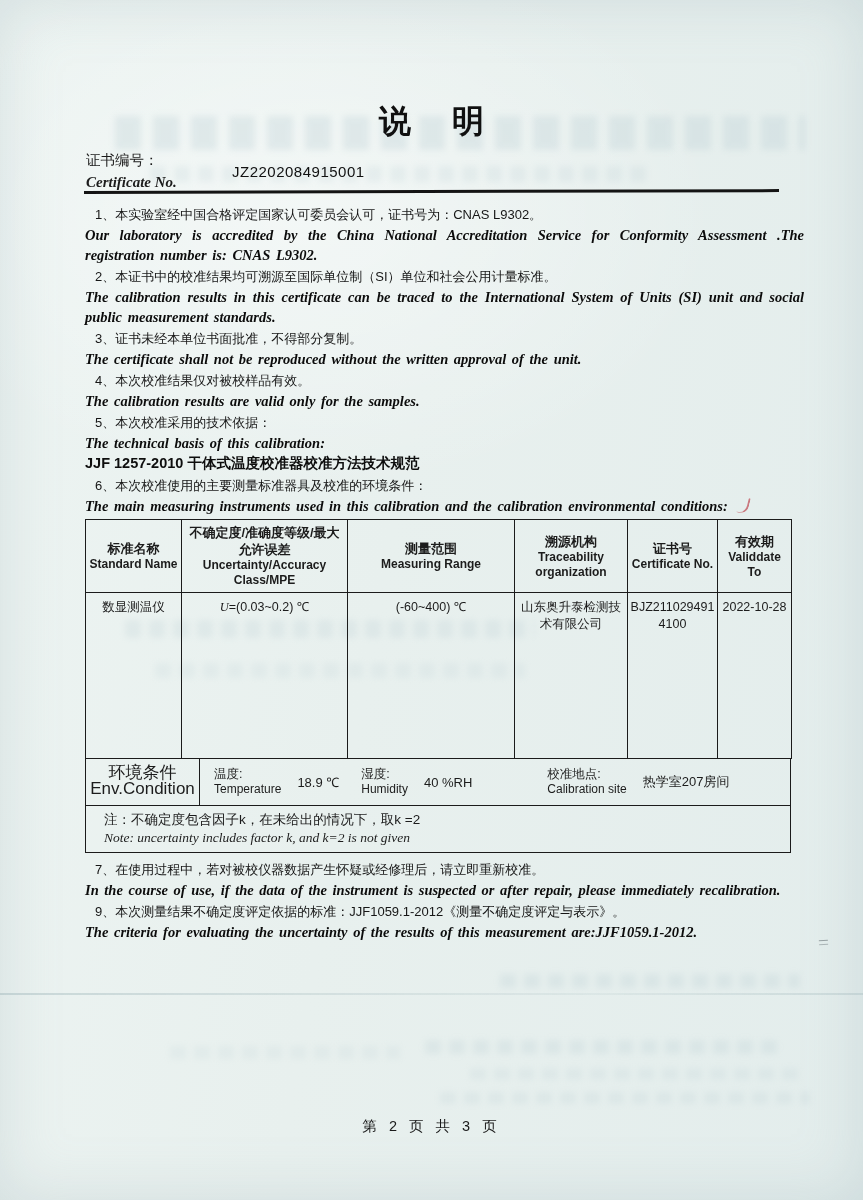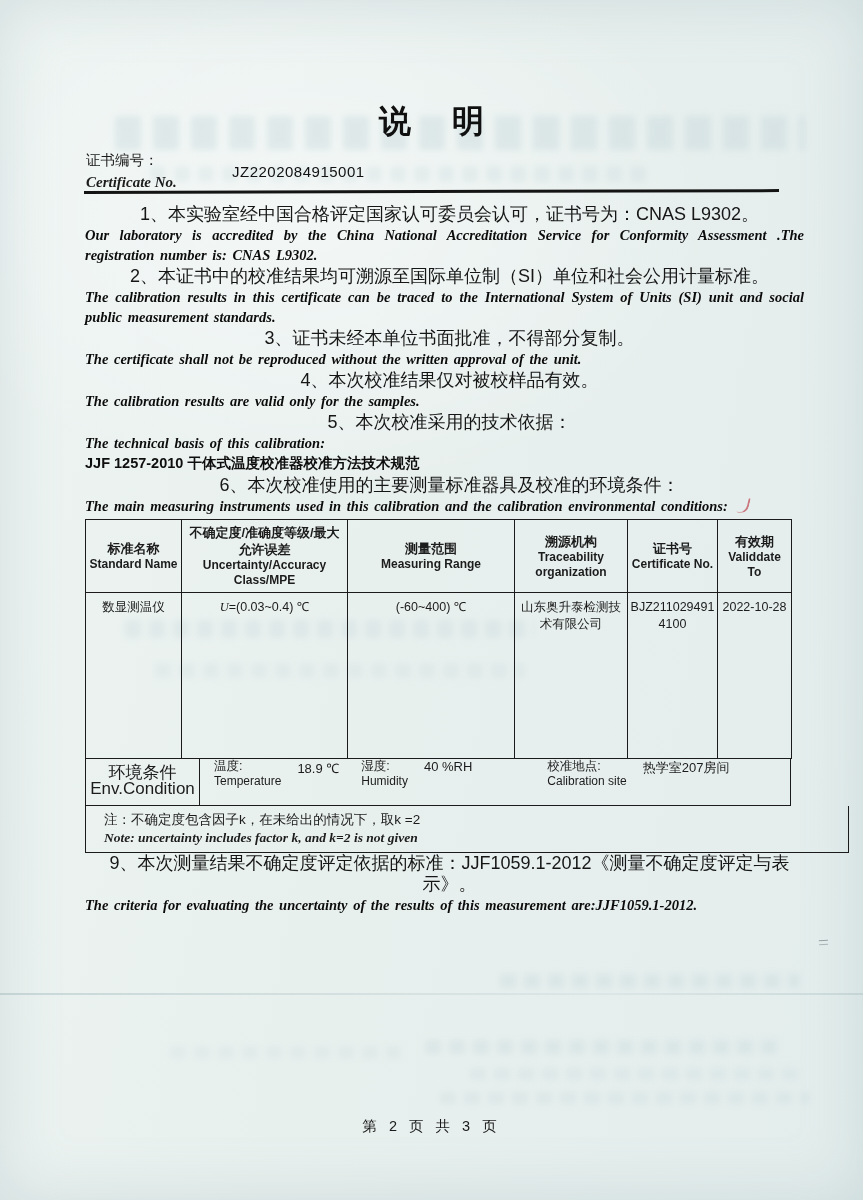--- a/index.html
+++ b/index.html
@@ -67,21 +67,21 @@
     font-size:15px; letter-spacing:0.5px; color:#111;
   }
   .rule {
     position:absolute; left:84px; top:190px; width:695px; height:2.5px;
     background:#141414; transform:rotate(-0.15deg);
   }
 
   
   .content { position:absolute; left:85px; top:204px; width:719px; }
   .item { margin:0 0 1px 0; }
-  .item .zh { font-size:18px; line-height:21px; padding-left:10px; color:#161616;text-align:center; }
+  .item .zh { font-size:13px; line-height:21px; padding-left:10px; color:#161616; }
   .item .en {
     font-family:"Liberation Serif", serif; font-style:italic; font-weight:bold;
     font-size:14.5px; line-height:20px; text-align:justify; word-spacing:2px; color:#0c0c0c;
   }
   .item .extra { font-weight:bold; font-size:14.5px; line-height:21px; color:#0e0e0e; }
 
   
   table.std {
     border-collapse:collapse; table-layout:fixed; width:706px; margin-top:3px;
   }
@@ -99,34 +99,34 @@
 
   .env {
     display:flex; width:706px; height:47px;
     border:1.6px solid #1b1b1b; border-top:none;
   }
   .env-label {
     width:114px; flex:0 0 114px; border-right:1.6px solid #1b1b1b;
     text-align:center; font-size:17px; line-height:16px; padding-top:6px;
   }
   .env-body {
-    flex:1; display:flex; gap:16px;
+    flex:1; display:flex; align-items:center; gap:16px;
     padding-left:14px; font-size:12.5px;
   }
   .pair { line-height:15px; text-align:left; }
   .pair .p-en { font-size:12px; }
   .env-val { font-size:13px; white-space:nowrap; }
 
   .note-box {
-    width:764px; border:1.6px solid #1b1b1b; border-top:none;
+    width:706px; border:1.6px solid #1b1b1b; border-top:none;
     padding:4px 0 5px 18px;
   }
   .note-zh { font-size:13.5px; line-height:19px; }
   .note-en {
-    font-family:"Liberation Serif", serif; font-style:italic; font-weight:bold;
+    font-family:"Liberation Serif", serif; font-style:italic; font-weight:normal;
     font-size:13.5px; line-height:18px;
   }
   .after-table { margin-top:6px; }
 
   
   .footer {
     position:absolute; top:1117px; left:0; width:100%;
     text-align:center; font-size:14.5px; letter-spacing:4px; color:#1a1a1a;
   }
 </style>
@@ -223,21 +223,21 @@
           </th>
           <th>
             <div class="th-zh">有效期</div>
             <div class="th-en">Validdate To</div>
           </th>
         </tr>
       </thead>
       <tbody>
         <tr>
           <td>数显测温仪</td>
-          <td><span class="u-italic">U</span><span>=(0.03~0.4) ℃</span></td>
+          <td><span class="u-italic">U</span><span>=(0.03~0.2) ℃</span></td>
           <td>(-60~400) ℃</td>
           <td>山东奥升泰检测技术有限公司</td>
           <td style="word-break:break-all;">BJZ2110294914100</td>
           <td>2022-10-28</td>
         </tr>
       </tbody>
     </table>
 
     <div class="env">
       <div class="env-label">
@@ -261,20 +261,24 @@
         </div>
         <div class="env-val">热学室207房间</div>
       </div>
     </div>
 
     <div class="note-box">
       <div class="note-zh">注：不确定度包含因子k，在未给出的情况下，取k =2</div>
       <div class="note-en">Note: uncertainty includes factor k, and k=2 is not given</div>
     </div>
 
+    <div class="item after-table">
+      <div class="zh">7、在使用过程中，若对被校仪器数据产生怀疑或经修理后，请立即重新校准。</div>
+      <div class="en">In the course of use, if the data of the instrument is suspected or after repair, please immediately recalibration.</div>
+    </div>
 
 
     <div class="item">
       <div class="zh">9、本次测量结果不确定度评定依据的标准：JJF1059.1-2012《测量不确定度评定与表示》。</div>
       <div class="en">The criteria for evaluating the uncertainty of the results of this measurement are:JJF1059.1-2012.</div>
     </div>
 
   </div>
 
   <div class="footer">第 2 页  共 3 页</div>

